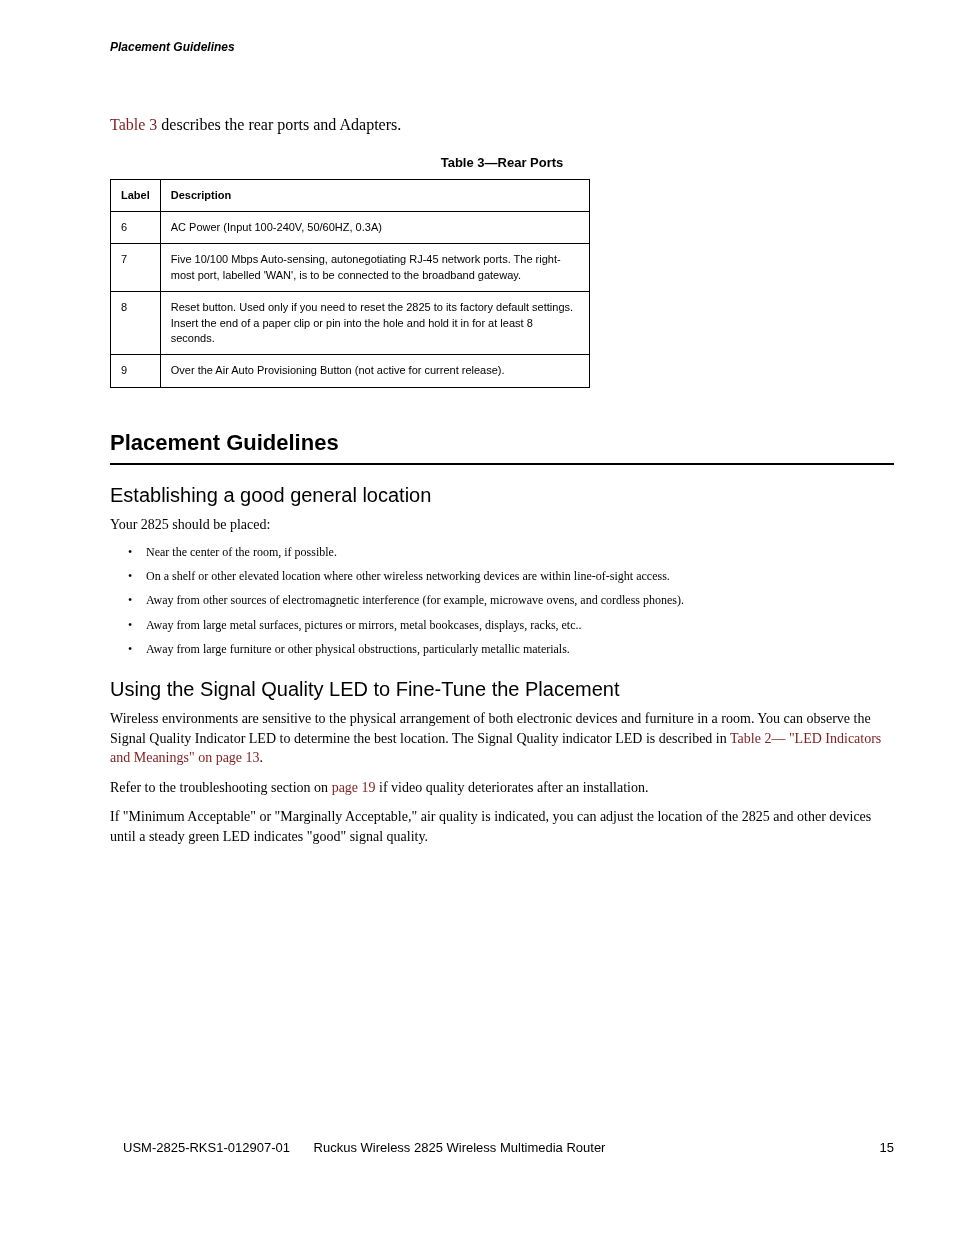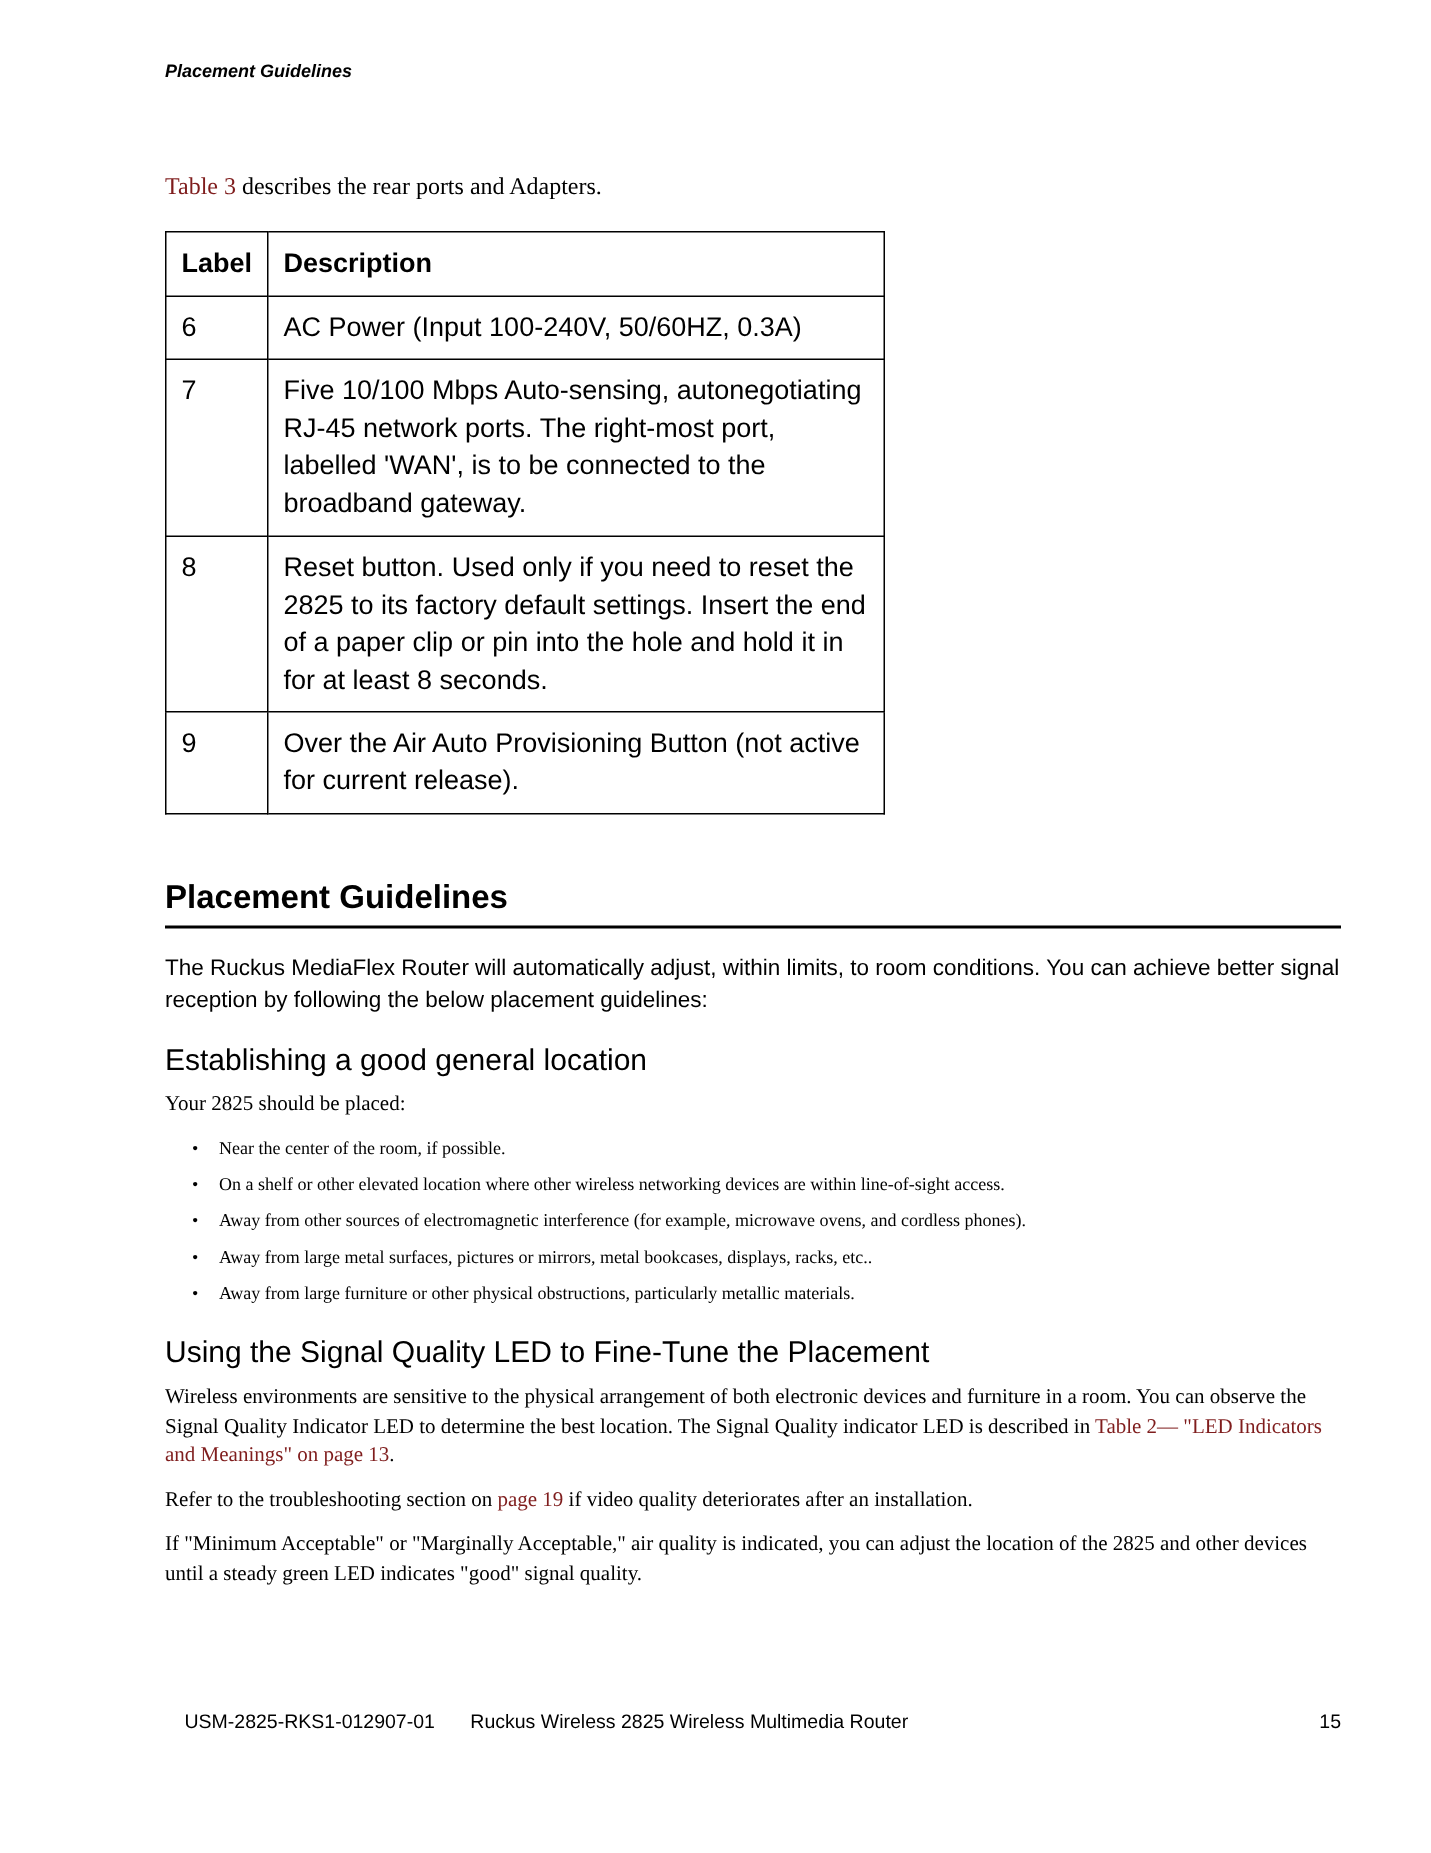--- a/index.html
+++ b/index.html
@@ -56,21 +56,21 @@
   table.ports {
     border-collapse: collapse;
     margin: 0 0 40px 0;
     width: 480px;
   }
   table.ports th, table.ports td {
     border: 1px solid #000;
     padding: 8px 10px;
     text-align: left;
     vertical-align: top;
-    font-size: 18px;
+    font-size: 11px;
   }
   table.ports th { font-weight: bold; }
   h1.section {
     font-size: 22px;
     font-weight: bold;
     border-bottom: 2px solid #000;
     padding-bottom: 4px;
     margin-bottom: 16px;
   }
   .body-p { font-size: 15px; margin-bottom: 16px; }
@@ -121,20 +121,21 @@
 <div class="header">
   <div class="header-right">Placement Guidelines</div>
 </div>
 
 <div class="content">
 
   <p class="intro-line">
     <span class="link">Table 3</span><span> describes the rear ports and Adapters.</span>
   </p>
 
+  <div class="table-caption">Table 3—Rear Ports</div>
   <table class="ports">
     <thead>
       <tr>
         <th>Label</th>
         <th>Description</th>
       </tr>
     </thead>
     <tbody>
       <tr>
         <td>6</td>
@@ -149,21 +150,20 @@
         <td>Reset button. Used only if you need to reset the 2825 to its factory default settings. Insert the end of a paper clip or pin into the hole and hold it in for at least 8 seconds.</td>
       </tr>
       <tr>
         <td>9</td>
         <td>Over the Air Auto Provisioning Button (not active for current release).</td>
       </tr>
     </tbody>
   </table>
 
   <h1 class="section">Placement Guidelines</h1>
-  <p class="body-p">The Ruckus MediaFlex Router will automatically adjust, within limits, to room conditions. You can achieve better signal reception by following the below placement guidelines:</p>
 
   <h2 class="sub">Establishing a good general location</h2>
   <p class="serif-p">Your 2825 should be placed:</p>
   <ul class="bullets">
     <li>Near the center of the room, if possible.</li>
     <li>On a shelf or other elevated location where other wireless networking devices are within line-of-sight access.</li>
     <li>Away from other sources of electromagnetic interference (for example, microwave ovens, and cordless phones).</li>
     <li>Away from large metal surfaces, pictures or mirrors, metal bookcases, displays, racks, etc..</li>
     <li>Away from large furniture or other physical obstructions, particularly metallic materials.</li>
   </ul>

